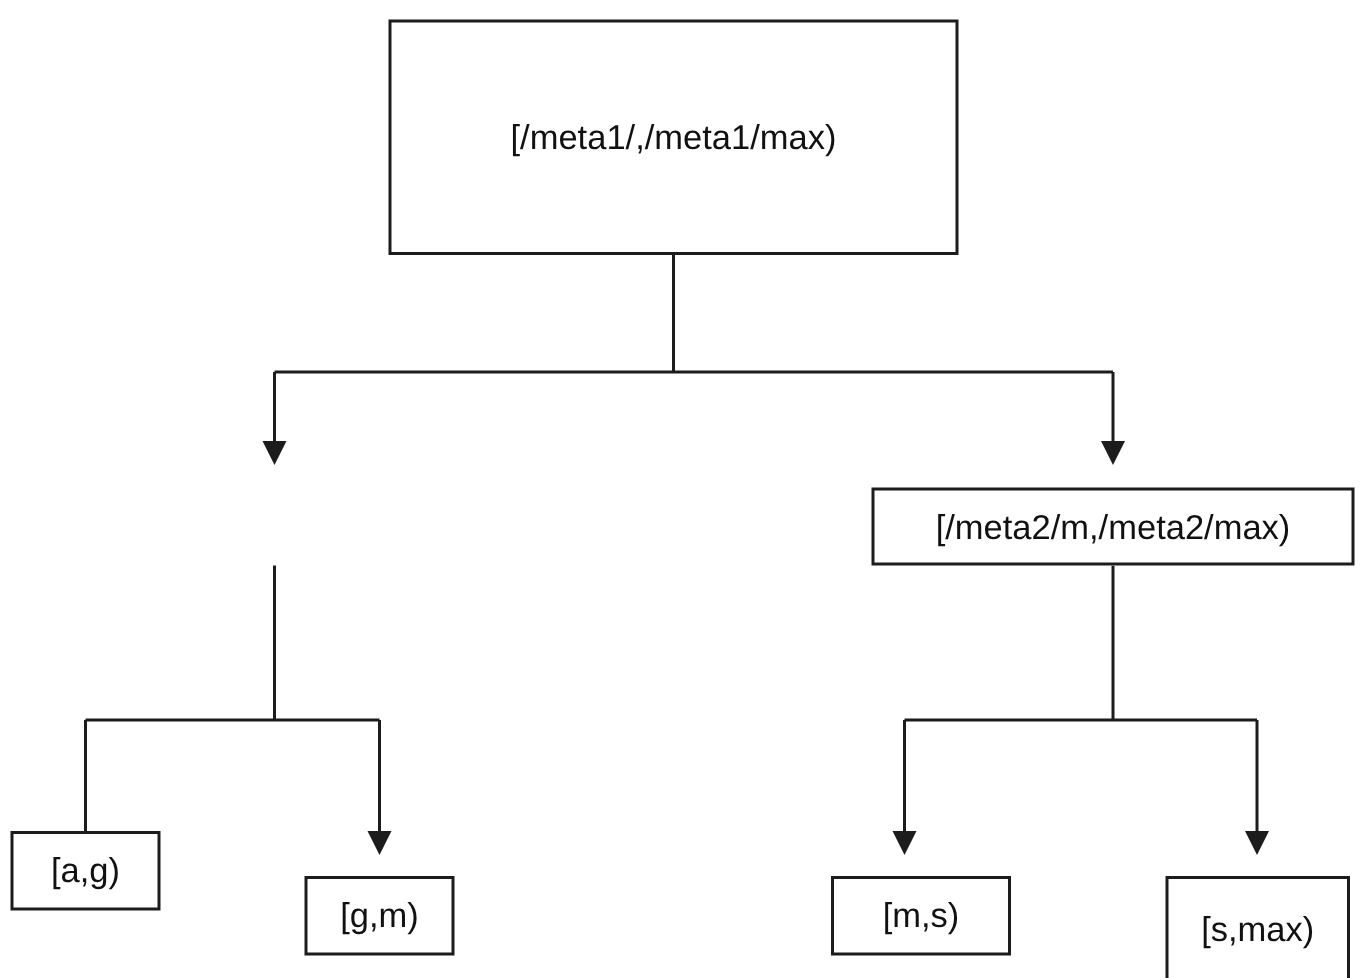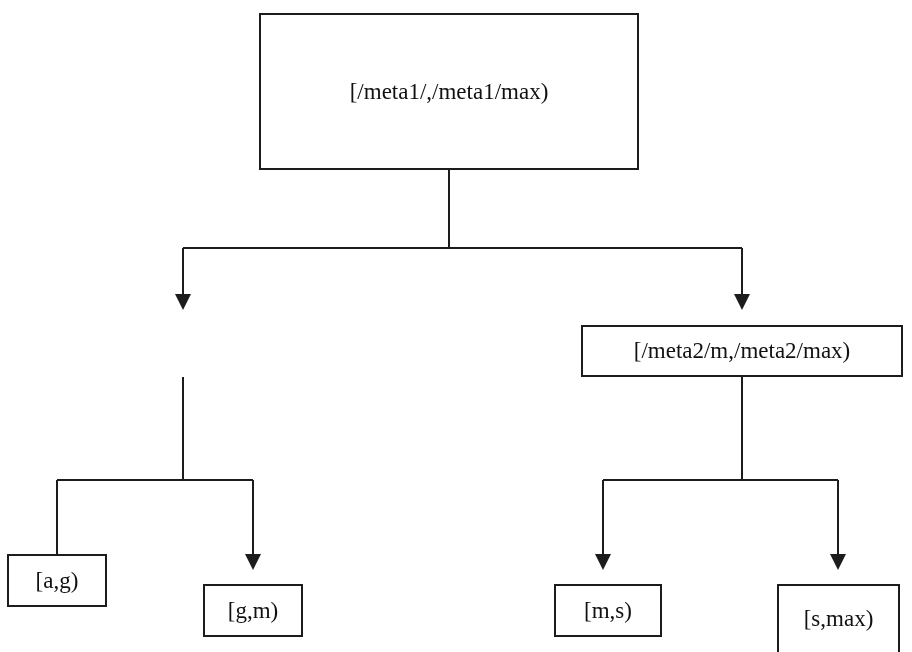--- a/index.html
+++ b/index.html
@@ -5,21 +5,21 @@
   html, body {
     margin: 0;
     padding: 0;
     background: #ffffff;
   }
   #canvas {
     position: relative;
     width: 912px;
     height: 652px;
     background: #ffffff;
-    font-family: Liberation Serif, serif;
+    font-family: Liberation Sans, sans-serif;
     overflow: hidden;
   }
   #edges {
     position: absolute;
     left: 0;
     top: 0;
     width: 912px;
     height: 652px;
   }
   .node {
@@ -33,21 +33,21 @@
     color: #111111;
     font-size: 23px;
     letter-spacing: 0px;
     white-space: nowrap;
   }
   .node-root  { left: 259px; top: 13px;  width: 380px; height: 157px; }
   .node-left  { left: 21px;  top: 325px; width: 324px; height: 52px; }
   .node-right { left: 581px; top: 325px; width: 322px; height: 52px; }
   .node-leaf1 { left: 7px;   top: 554px; width: 100px; height: 53px; }
   .node-leaf2 { left: 203px; top: 584px; width: 100px; height: 53px; justify-content: center; }
-  .node-leaf3 { left: 554px; top: 584px; width: 108px;  height: 53px; }
+  .node-leaf3 { left: 554px; top: 584px; width: 120px;  height: 53px; }
   .node-leaf4 { left: 777px; top: 584px; width: 123px; height: 70px; }
   .edge-line {
     stroke: #1c1c1c;
     stroke-width: 2;
     fill: none;
   }
   .arrow-head {
     fill: #1c1c1c;
     stroke: none;
   }

